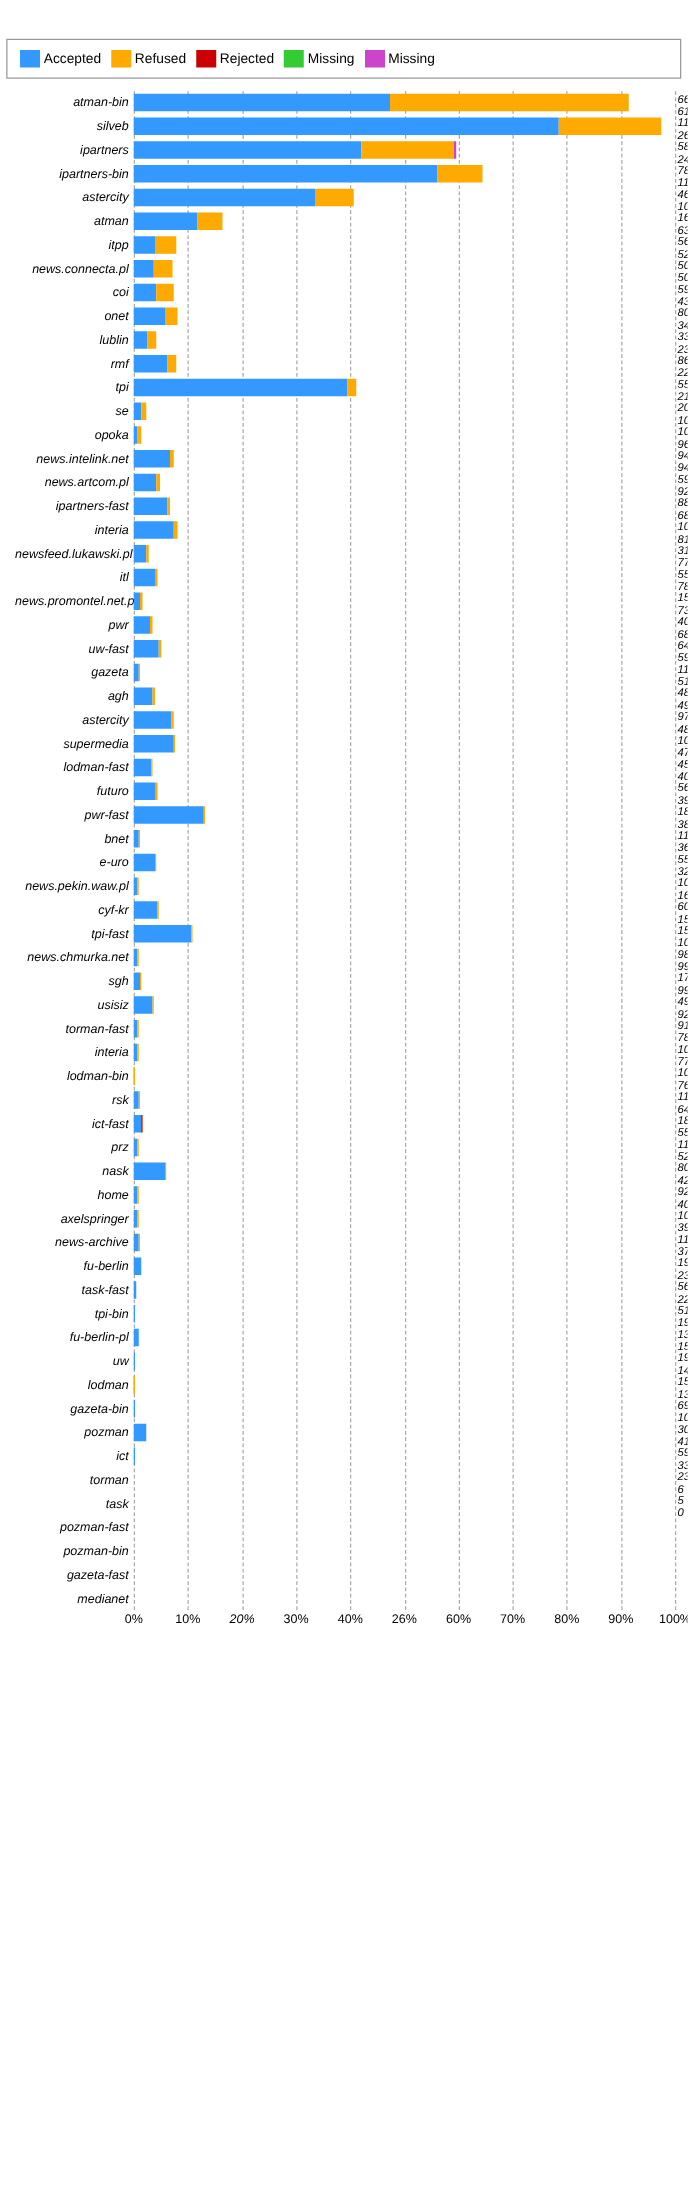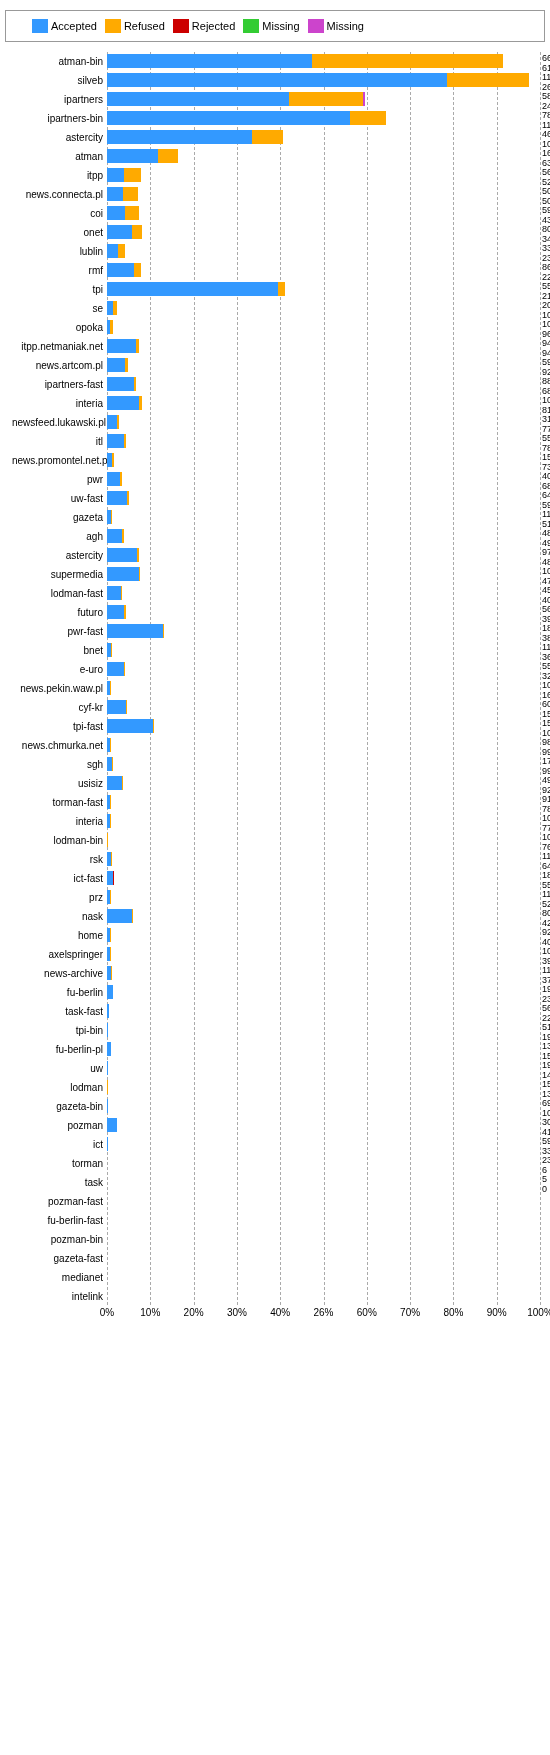--- a/index.html
+++ b/index.html
@@ -10,24 +10,25 @@
       width: 550px;
     }
     .chart-container {
       width: 550px;
       padding: 10px 5px 40px 5px;
     }
     .legend {
       display: flex;
       flex-wrap: wrap;
       gap: 8px;
-      padding: 8px 26px;
+      padding: 8px 10px;
       border: 1px solid #999;
       margin-bottom: 10px;
       background: #fff;
+      margin-top: 21px;
     }
     .legend-item {
       display: flex;
       align-items: center;
       gap: 3px;
       font-size: 11px;
     }
     .legend-color {
       width: 16px;
       height: 14px;
@@ -81,20 +82,21 @@
       transform: translateX(-50%);
     }
     .chart-title {
       text-align: center;
       font-size: 12px;
       font-weight: bold;
       margin-top: 16px;
     }
     .rows-wrapper {
       position: relative;
+      font-style: italic;
     }
     .grid-line {
       position: absolute;
       top: 0;
       bottom: 0;
       width: 1px;
       border-left: 1px dashed #aaa;
     }
   </style>
 </head>
@@ -257,21 +259,21 @@
         </div>
         <div class="chart-row">
           <span class="row-label">opoka</span>
           <div class="bar-container">
             <span class="bar-segment" style="background: rgb(51, 153, 255); width: 0.733071%;"></span>
             <span class="bar-segment" style="background: rgb(255, 170, 0); width: 0.688214%;"></span>
             <span class="bar-value">10263<br>9635</span>
           </div>
         </div>
         <div class="chart-row">
-          <span class="row-label">itpp.netmaniak.net</span>
+          <span class="row-label">news.intelink.net</span>
           <div class="bar-container">
             <span class="bar-segment" style="background: rgb(51, 153, 255); width: 6.75579%;"></span>
             <span class="bar-segment" style="background: rgb(255, 170, 0); width: 0.6725%;"></span>
             <span class="bar-value">94581<br>9415</span>
           </div>
         </div>
         <div class="chart-row">
           <span class="row-label">news.artcom.pl</span>
           <div class="bar-container">
             <span class="bar-segment" style="background: rgb(51, 153, 255); width: 4.25436%;"></span>
@@ -621,45 +623,37 @@
           <div class="bar-container">
             <span class="bar-segment" style="background: rgb(51, 153, 255); width: 0.0003571%;"></span>
             <span class="bar-value">5<br>0</span>
           </div>
         </div>
         <div class="chart-row">
           <span class="row-label">pozman-fast</span>
           <div class="bar-container"></div>
         </div>
         <div class="chart-row">
-          <span class="row-label">fu-berlin-fast</span>
-          <div class="bar-container"></div>
-        </div>
-        <div class="chart-row">
           <span class="row-label">pozman-bin</span>
           <div class="bar-container"></div>
         </div>
         <div class="chart-row">
           <span class="row-label">gazeta-fast</span>
           <div class="bar-container"></div>
         </div>
         <div class="chart-row">
           <span class="row-label">medianet</span>
-          <div class="bar-container"></div>
-        </div>
-        <div class="chart-row">
-          <span class="row-label">intelink</span>
           <div class="bar-container"></div>
         </div>
       </div>
 
     <div id="xaxis-labels" style="position:relative; height:16px; margin-top:2px;">
         <span class="x-axis-label" style="left: 0%;">0%</span>
         <span class="x-axis-label" style="left: 10%;">10%</span>
-        <span class="x-axis-label" style="left: 20%;">20%</span>
+        <span class="x-axis-label" style="left: 20%; font-style: italic;">20%</span>
         <span class="x-axis-label" style="left: 30%;">30%</span>
         <span class="x-axis-label" style="left: 40%;">40%</span>
         <span class="x-axis-label" style="left: 50%;">26%</span>
         <span class="x-axis-label" style="left: 60%;">60%</span>
         <span class="x-axis-label" style="left: 70%;">70%</span>
         <span class="x-axis-label" style="left: 80%;">80%</span>
         <span class="x-axis-label" style="left: 90%;">90%</span>
         <span class="x-axis-label" style="left: 100%;">100%</span>
       </div>
   </div>

